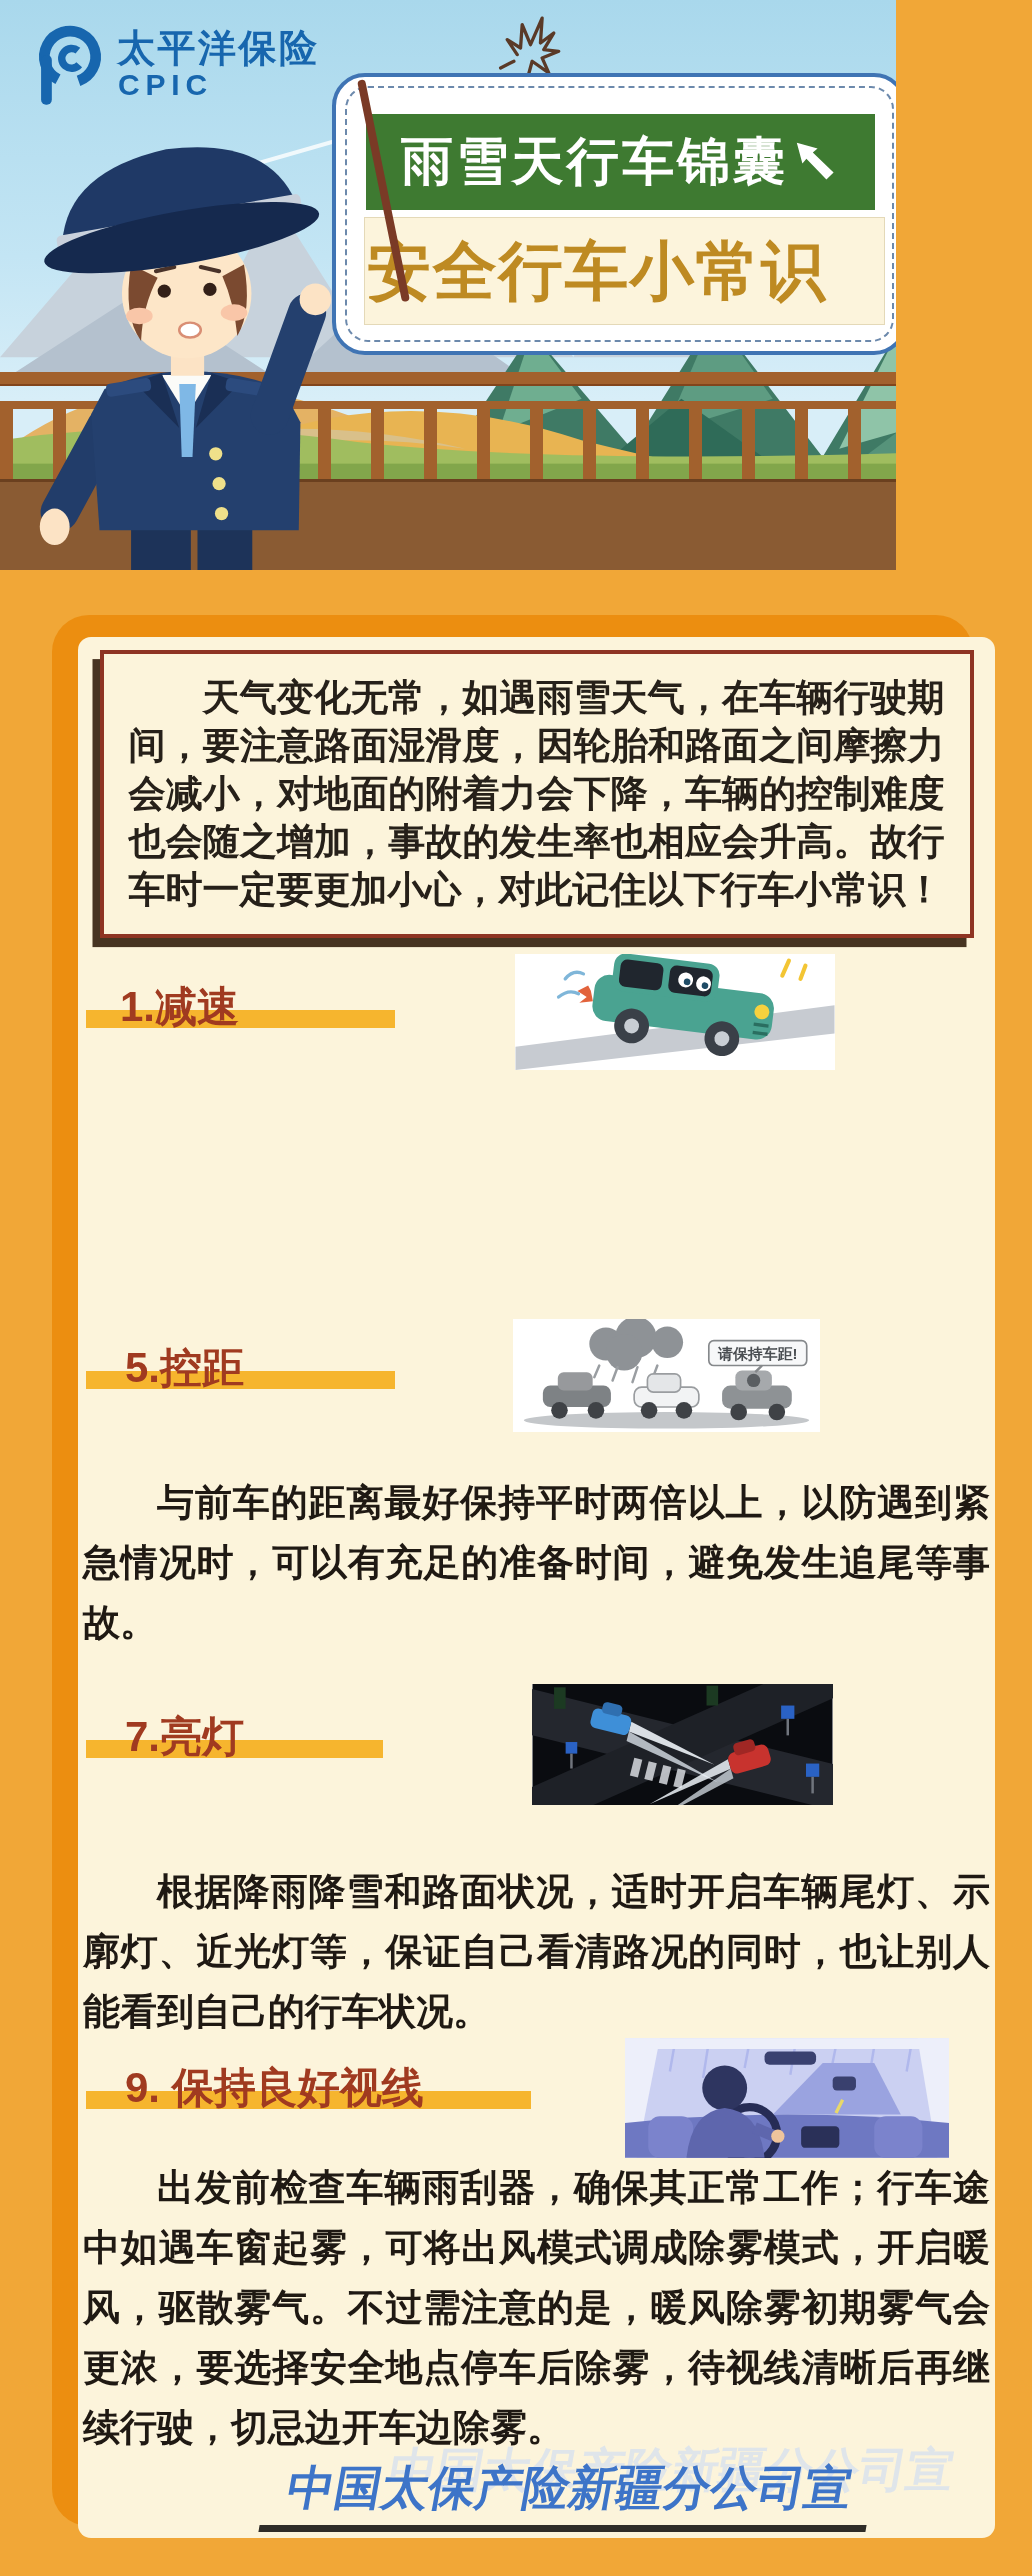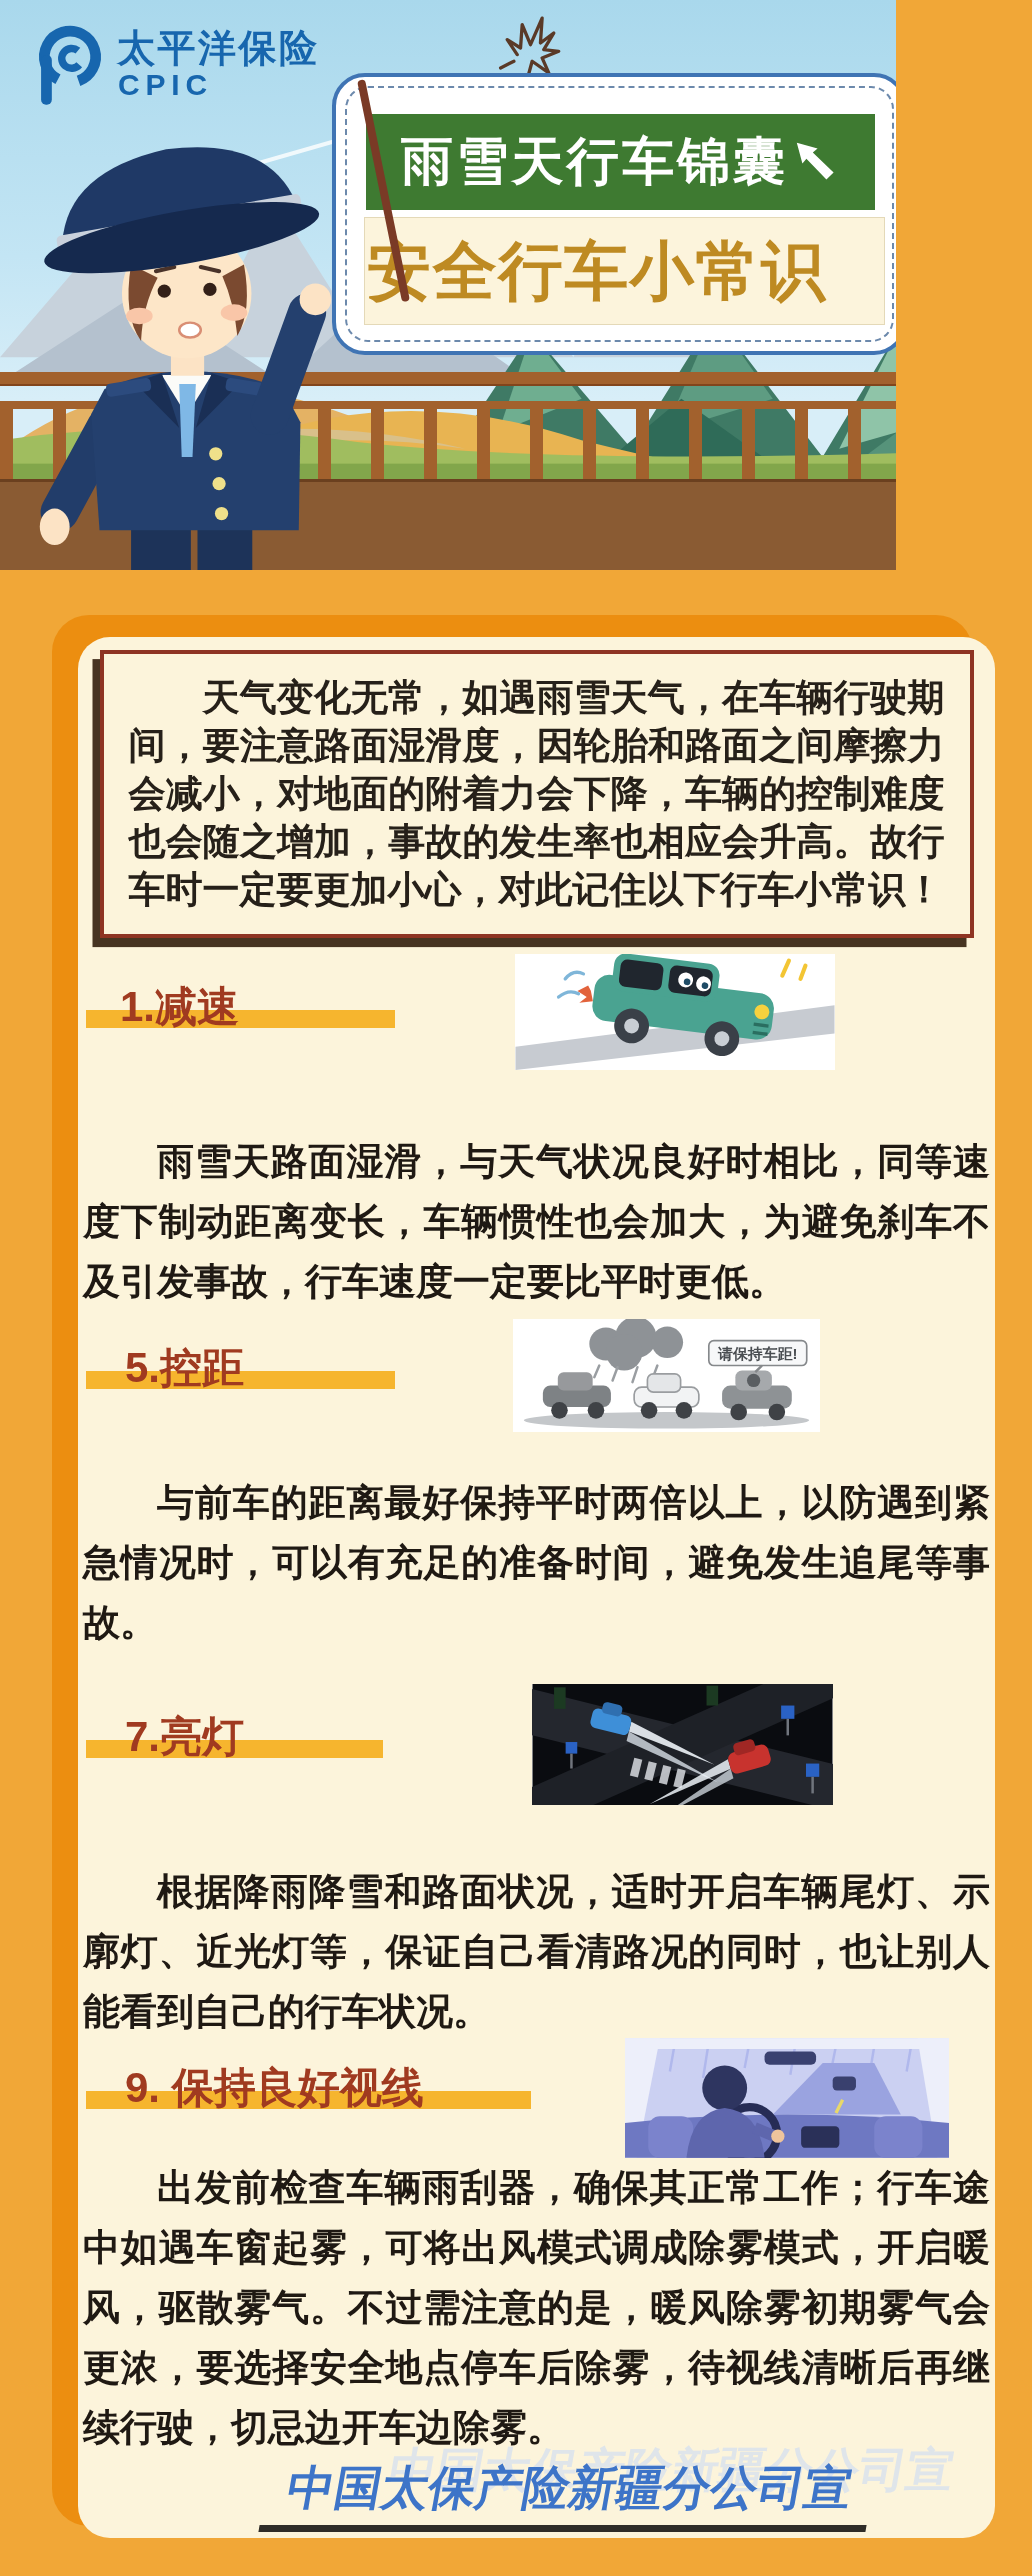--- a/index.html
+++ b/index.html
@@ -37,21 +37,21 @@
   .title-plate{position:absolute;left:28px;top:140px;width:519px;height:106px;background:#FCF4DC;border:1.7px solid #E4D9B8;}
   .big-title{position:absolute;left:-30px;top:143px;width:582px;height:103px;line-height:103px;text-align:center;
     font-size:64px;font-weight:bold;color:#BE8A22;white-space:nowrap;letter-spacing:1.7px;}
   .doodle{position:absolute;left:489px;top:3.3px;z-index:4;}
   
   .character{position:absolute;left:8.3px;top:140px;z-index:6;}
   .stick{position:absolute;left:357px;top:80px;width:7.5px;height:226px;background:#7A3A26;border-radius:4.2px;
     transform:rotate(-11.5deg);transform-origin:top center;z-index:7;}
   
   .card-back{position:absolute;left:52px;top:615px;width:921px;height:1911px;background:#EC8E10;border-radius:37px;z-index:2;}
-  .card{position:absolute;left:78px;top:637px;width:917px;height:1901px;background:#FCF4DB;border-radius:32px;z-index:3;}
+  .card{position:absolute;left:78px;top:637px;width:917px;height:1901px;background:#FCF4DB;border-radius:13px;z-index:3;}
   .intro-box{position:absolute;left:21.6px;top:13.3px;width:816px;padding:20px 25px;
     border:4.2px solid #8E3423;background:#FCF4DB;box-shadow:-7.5px 9.1px 0 #473421;
     font-size:37px;line-height:48px;font-weight:bold;color:#262019;text-indent:2em;text-align:justify;}
   .sec-bar{position:absolute;height:18.3px;background:#F6B52E;}
   .sec-title{position:absolute;font-size:42px;font-weight:bold;color:#A03A20;white-space:nowrap;}
   .sec-para{position:absolute;left:5px;width:907px;font-size:37px;line-height:60px;font-weight:bold;
     color:#1F1913;text-indent:2em;text-align:justify;}
   .illu{position:absolute;background:#FFFFFF;overflow:hidden;margin-top:12px;}
   .bar1{left:7.5px;top:373px;width:309px;}   .title1{left:42px;top:342px;}
   .bar2{left:7.5px;top:734px;width:309px;}   .title2{left:47px;top:703px;}
@@ -203,21 +203,20 @@
           <circle cx="142" cy="94" r="9" fill="#C9CED4"></circle>
         <circle cx="252" cy="96" r="21" fill="#3A4048"></circle>
           <circle cx="252" cy="96" r="9" fill="#C9CED4"></circle>
         <polygon points="84,52 72,60 84,66 76,74 92,70 88,58" fill="#E2633C"></polygon>
       </g>
       <path d="M60 30 q10 -12 22 -6 M52 52 q12 -10 24 -4" stroke="#7FB6D9" stroke-width="4" fill="none" stroke-linecap="round"></path>
       <line x1="330" y1="8" x2="322" y2="26" stroke="#F3C533" stroke-width="5" stroke-linecap="round"></line>
       <line x1="350" y1="14" x2="344" y2="30" stroke="#F3C533" stroke-width="5" stroke-linecap="round"></line>
     </svg>
   </div>
-  <div class="sec-para para1">雨雪天路面湿滑，与天气状况良好时相比，同等速度下制动距离变长，车辆惯性也会加大，为避免刹车不及引发事故，行车速度一定要比平时更低。</div>
 
   <div class="sec-bar bar2"></div>
   <div class="sec-title title2">5.控距</div>
   <div class="illu illu2">
     <svg width="307" height="113" viewBox="0 0 370 136">
       <rect width="370" height="136" fill="#FFFFFF"></rect>
       <g fill="#8E9296">
         <circle cx="112" cy="30" r="20"></circle>
           <circle cx="148" cy="22" r="25"></circle>
           <circle cx="186" cy="28" r="19"></circle>

